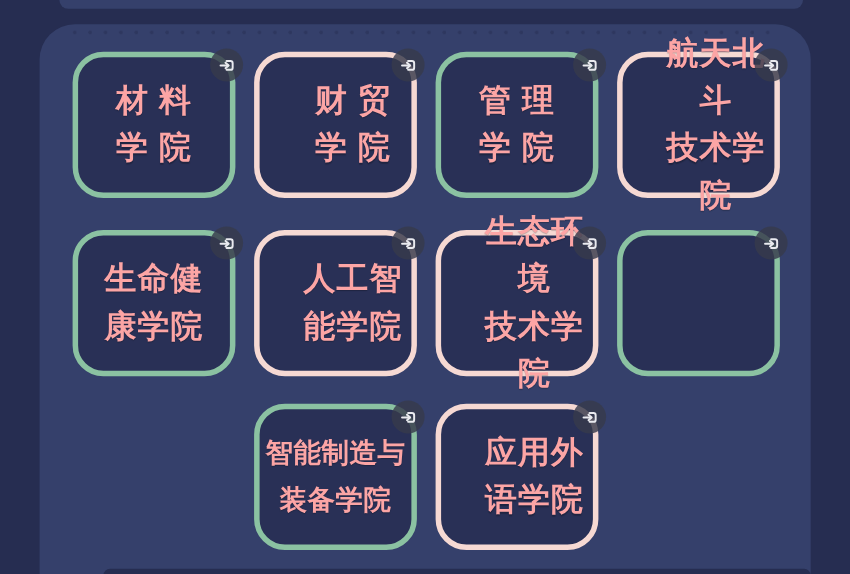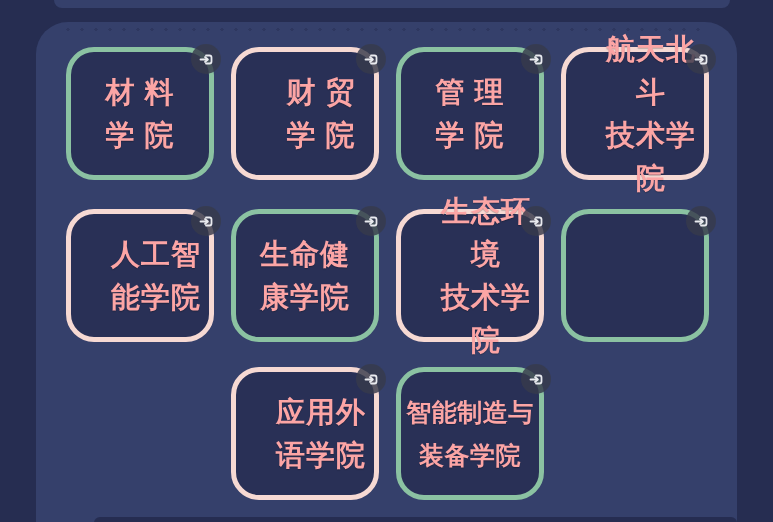--- a/index.html
+++ b/index.html
@@ -143,42 +143,42 @@
           <path d="M2.5 8.5h7"></path>
           <path d="M7 6l2.8 2.5L7 11"></path>
         </svg>
     </div>
     <div class="card-text">航天北斗
 技术学院</div>
   </div>
 </div>
 
 <div class="row row-2">
+  <div class="card green">
+    <div class="enter-btn">
+      <svg width="16" height="16" viewBox="0 0 16 16" fill="none" stroke="#e9eaef" stroke-width="1.8" stroke-linecap="round" stroke-linejoin="round">
+          <path d="M8 4.5h3.5a2 2 0 0 1 2 2v4a2 2 0 0 1-2 2H8"></path>
+          <path d="M2.5 8.5h7"></path>
+          <path d="M7 6l2.8 2.5L7 11"></path>
+        </svg>
+    </div>
+    <div class="card-text">生命健
+康学院</div>
+  </div>
   <div class="card pink">
     <div class="enter-btn">
       <svg width="16" height="16" viewBox="0 0 16 16" fill="none" stroke="#e9eaef" stroke-width="1.8" stroke-linecap="round" stroke-linejoin="round">
           <path d="M8 4.5h3.5a2 2 0 0 1 2 2v4a2 2 0 0 1-2 2H8"></path>
           <path d="M2.5 8.5h7"></path>
           <path d="M7 6l2.8 2.5L7 11"></path>
         </svg>
     </div>
     <div class="card-text">人工智
 能学院</div>
   </div>
-  <div class="card green">
-    <div class="enter-btn">
-      <svg width="16" height="16" viewBox="0 0 16 16" fill="none" stroke="#e9eaef" stroke-width="1.8" stroke-linecap="round" stroke-linejoin="round">
-          <path d="M8 4.5h3.5a2 2 0 0 1 2 2v4a2 2 0 0 1-2 2H8"></path>
-          <path d="M2.5 8.5h7"></path>
-          <path d="M7 6l2.8 2.5L7 11"></path>
-        </svg>
-    </div>
-    <div class="card-text">生命健
-康学院</div>
-  </div>
   <div class="card pink">
     <div class="enter-btn">
       <svg width="16" height="16" viewBox="0 0 16 16" fill="none" stroke="#e9eaef" stroke-width="1.8" stroke-linecap="round" stroke-linejoin="round">
           <path d="M8 4.5h3.5a2 2 0 0 1 2 2v4a2 2 0 0 1-2 2H8"></path>
           <path d="M2.5 8.5h7"></path>
           <path d="M7 6l2.8 2.5L7 11"></path>
         </svg>
     </div>
     <div class="card-text">生态环境
 技术学院</div>
@@ -188,37 +188,37 @@
       <svg width="16" height="16" viewBox="0 0 16 16" fill="none" stroke="#e9eaef" stroke-width="1.8" stroke-linecap="round" stroke-linejoin="round">
           <path d="M8 4.5h3.5a2 2 0 0 1 2 2v4a2 2 0 0 1-2 2H8"></path>
           <path d="M2.5 8.5h7"></path>
           <path d="M7 6l2.8 2.5L7 11"></path>
         </svg>
     </div>
   </div>
 </div>
 
 <div class="row row-3">
+  <div class="card green tight">
+    <div class="enter-btn">
+      <svg width="16" height="16" viewBox="0 0 16 16" fill="none" stroke="#e9eaef" stroke-width="1.8" stroke-linecap="round" stroke-linejoin="round">
+          <path d="M8 4.5h3.5a2 2 0 0 1 2 2v4a2 2 0 0 1-2 2H8"></path>
+          <path d="M2.5 8.5h7"></path>
+          <path d="M7 6l2.8 2.5L7 11"></path>
+        </svg>
+    </div>
+    <div class="card-text">智能制造与
+装备学院</div>
+  </div>
   <div class="card pink">
     <div class="enter-btn">
       <svg width="16" height="16" viewBox="0 0 16 16" fill="none" stroke="#e9eaef" stroke-width="1.8" stroke-linecap="round" stroke-linejoin="round">
           <path d="M8 4.5h3.5a2 2 0 0 1 2 2v4a2 2 0 0 1-2 2H8"></path>
           <path d="M2.5 8.5h7"></path>
           <path d="M7 6l2.8 2.5L7 11"></path>
         </svg>
     </div>
     <div class="card-text">应用外
 语学院</div>
   </div>
-  <div class="card green tight">
-    <div class="enter-btn">
-      <svg width="16" height="16" viewBox="0 0 16 16" fill="none" stroke="#e9eaef" stroke-width="1.8" stroke-linecap="round" stroke-linejoin="round">
-          <path d="M8 4.5h3.5a2 2 0 0 1 2 2v4a2 2 0 0 1-2 2H8"></path>
-          <path d="M2.5 8.5h7"></path>
-          <path d="M7 6l2.8 2.5L7 11"></path>
-        </svg>
-    </div>
-    <div class="card-text">智能制造与
-装备学院</div>
-  </div>
 </div>
 
 <div class="bottom-strip"></div>
 
 </body></html>

